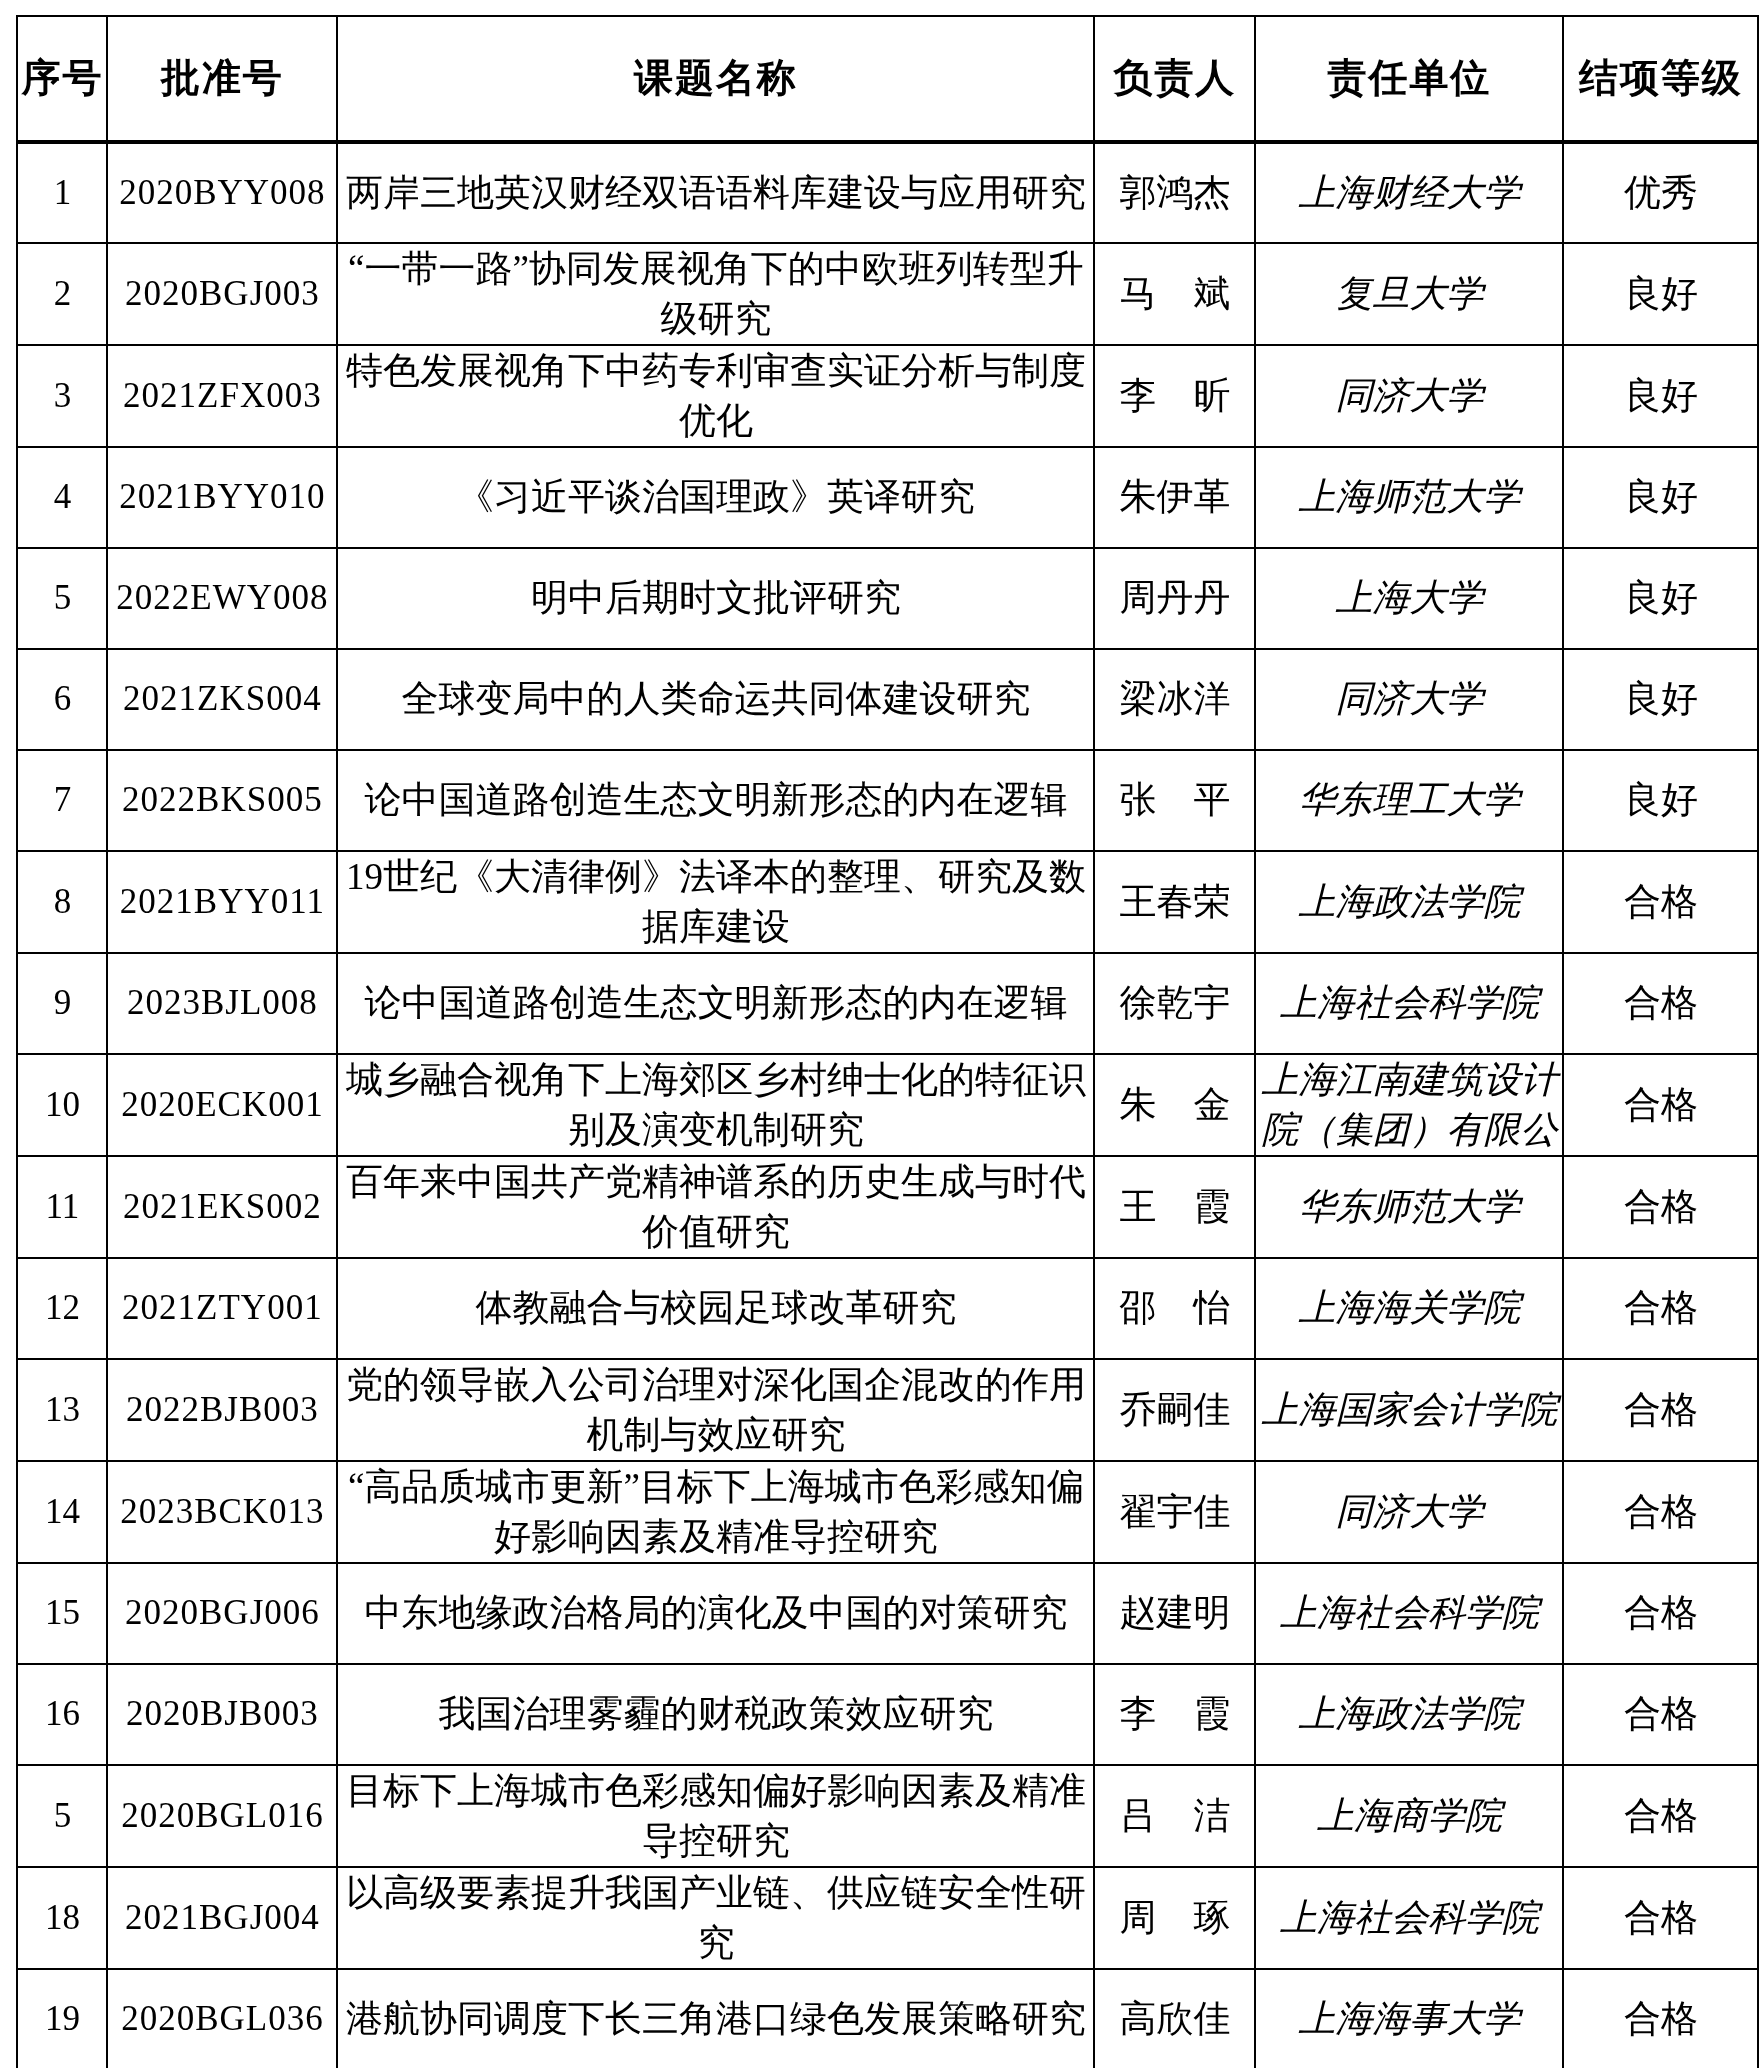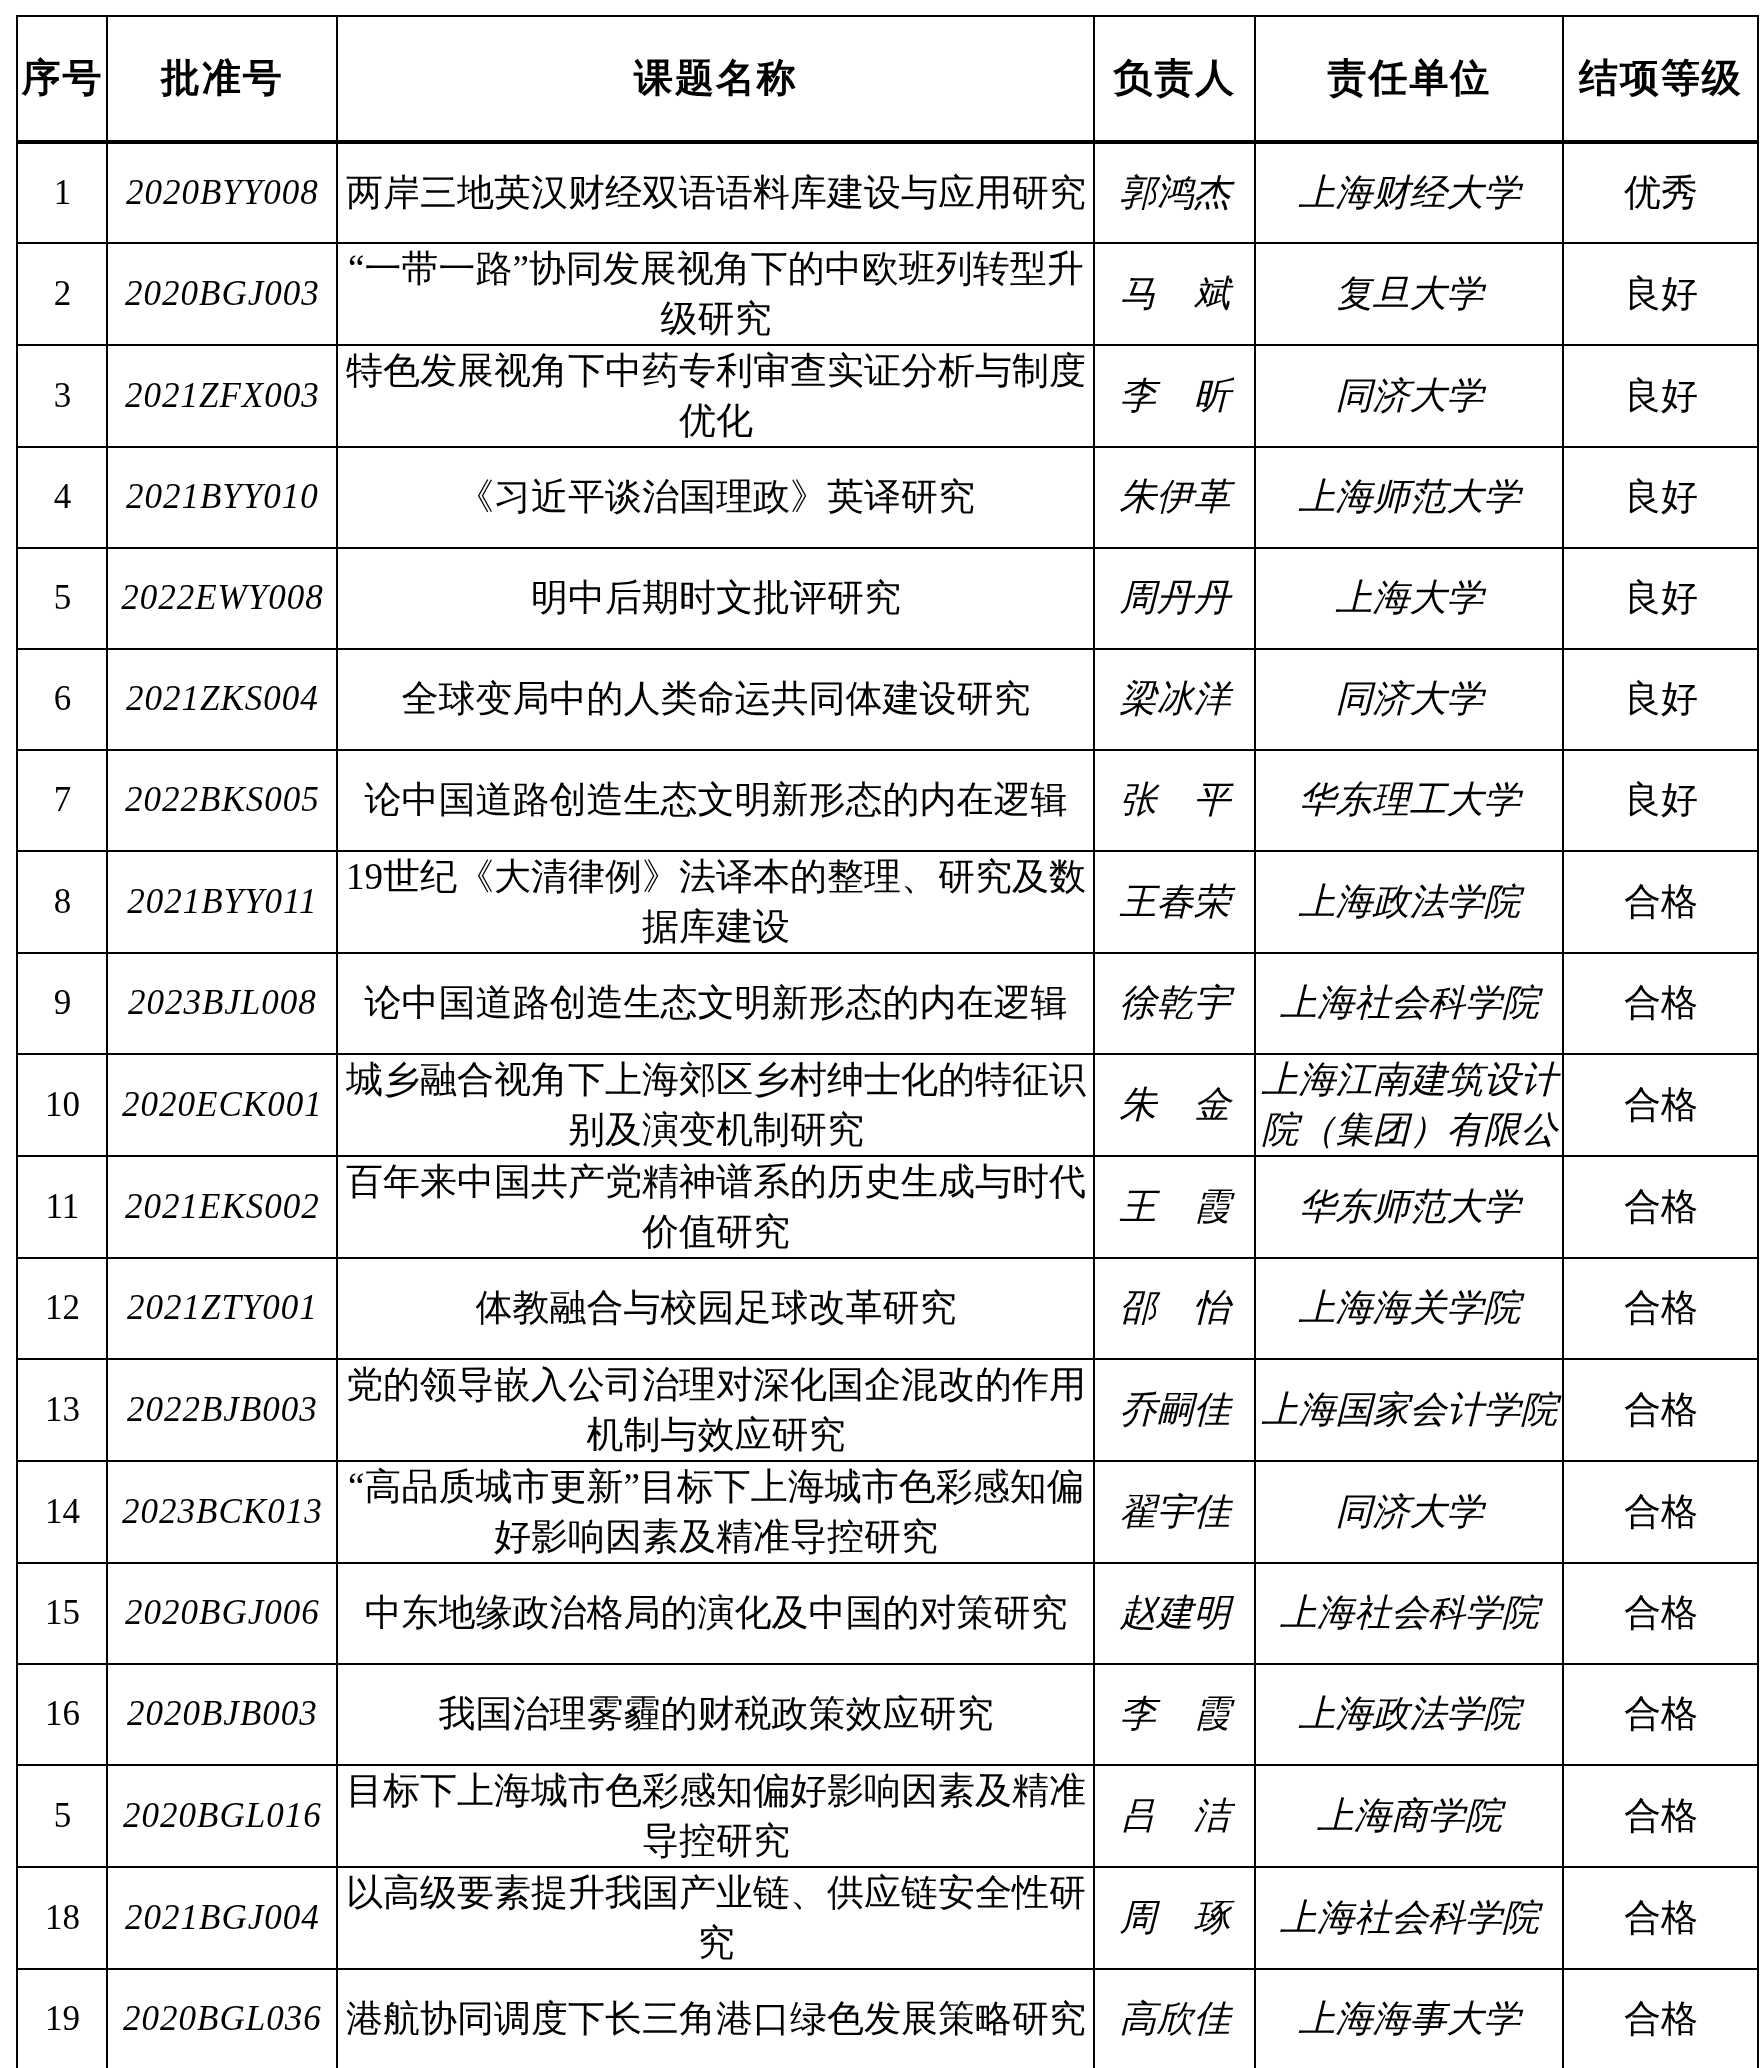--- a/index.html
+++ b/index.html
@@ -43,28 +43,28 @@
   table.projects thead th {
     border-bottom-width: 4.8px;
     font-family: Liberation Mono, monospace;
     font-weight: bold;
     font-size: 39px;
     letter-spacing: 1.9px;
   }
 
   
   td.c0 { font-size: 35px; }                       
-  td.c1 { font-size: 35px; letter-spacing: 1px; font-style: italic; }  
+  td.c1 { font-size: 35px; letter-spacing: 1px; }  
   td.c2 {                                          
     font-size: 37px;
     text-align: left;
     padding: 3.9px 9.7px;
     line-height: 50px;
   }
-  td.c3 { font-size: 37px; font-style: italic; }                       
+  td.c3 { font-size: 37px; }                       
   td.c4 {                                          
     font-size: 37px;
     line-height: 50px;
     padding: 0 5.8px;
     font-style: italic;
   }
   td.c5 { font-size: 37px; }                       
 </style>
 </head>
 <body>

